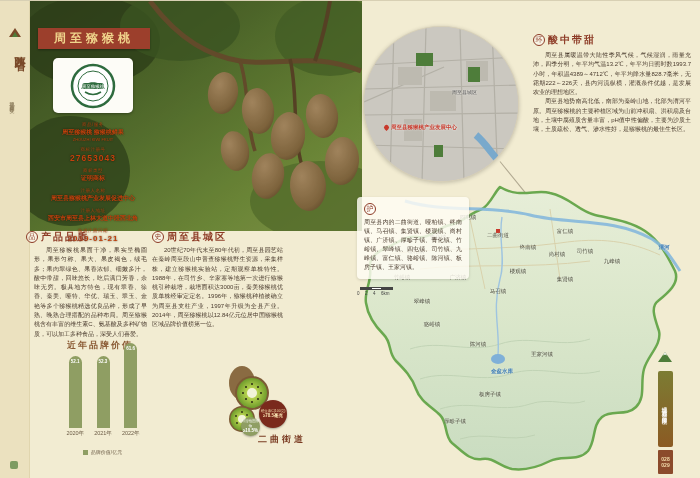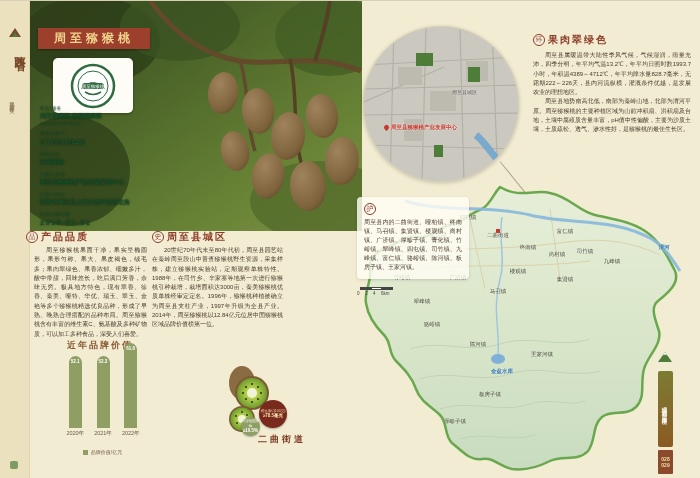--- a/index.html
+++ b/index.html
@@ -25,22 +25,22 @@
   
   .gi-header { position:absolute; left:38px; top:27px; width:112px; height:21px;
     background:#9c3f2c; display:flex; align-items:center; justify-content:center;
     box-shadow:0 1px 2px rgba(0,0,0,.35); }
   .gi-header span { color:#f0d58c; font-size:12px; font-weight:bold; letter-spacing:4px; }
   
   .badge { position:absolute; left:53px; top:57px; width:80px; height:55px;
     background:#fdfcf7; border-radius:5px; box-shadow:0 1px 3px rgba(0,0,0,.35);
     display:flex; align-items:center; justify-content:center; }
   
-  .reg { position:absolute; left:40px; top:100px; width:106px; 
-    color:#14532d; text-shadow:0 0 2px rgba(0,0,0,.7); }
+  .reg { position:absolute; left:40px; top:116px; width:106px; text-align:center;
+    color:#c2410c; text-shadow:0 0 2px rgba(0,0,0,.7); }
   .reg-label { font-size:4.5px; opacity:.85; margin-top:5px; letter-spacing:.5px; }
   .reg-value { font-size:6px; font-weight:bold; margin-top:1px; }
   .reg-value.num { font-size:8.5px; letter-spacing:1px; }
   .reg-value.date { font-size:8px; letter-spacing:1px; }
   .reg-sub { font-size:4px; opacity:.9; }
   
   .section-title { position:absolute; display:flex; align-items:center; gap:3px; }
   .section-title .ttl { font-size:10px; font-weight:bold; color:#8d3b26; letter-spacing:2px; }
   .sec-icon { width:12px; height:12px; border-radius:50%; border:1px solid #8d3b26;
     display:flex; align-items:center; justify-content:center; color:#8d3b26;
@@ -394,21 +394,21 @@
     <div class="scale-nums">
       <span>0</span>
       <span>2</span>
       <span>4</span>
       <span>6km</span>
     </div>
   </div>
 
   <div class="section-title" style="left:533px; top:32px;">
     <span class="sec-icon">环</span>
-    <span class="ttl">果肉翠绿色</span>
+    <span class="ttl">酸中带甜</span>
   </div>
   <div class="body-text" style="left:533px; top:50px; width:158px;">
     <p>周至县属暖温带大陆性季风气候，气候湿润，雨量充沛，四季分明，年平均气温13.2℃，年平均日照时数1993.7小时，年积温4389～4712℃，年平均降水量828.7毫米，无霜期222～226天，县内河流纵横，灌溉条件优越，是发展农业的理想地区。</p>
     <p>周至县地势南高北低，南部为秦岭山地，北部为渭河平原。周至猕猴桃的主要种植区域为山前冲积扇、洪积扇及台地，土壤中腐殖质含量丰富，pH值中性偏酸，主要为沙质土壤，土质疏松、透气、渗水性好，是猕猴桃的最佳生长区。</p>
   </div>
 
   <div class="corner-tab">
     <svg class="tab-mountain" viewBox="0 0 16 12">
       <path d="M1 11 L8 1 L15 11 Z" fill="#4e7d3a"></path>
       <path d="M6 4.5 L8 1 L10 4.5 L8 3.5 Z" fill="#fff"></path>

